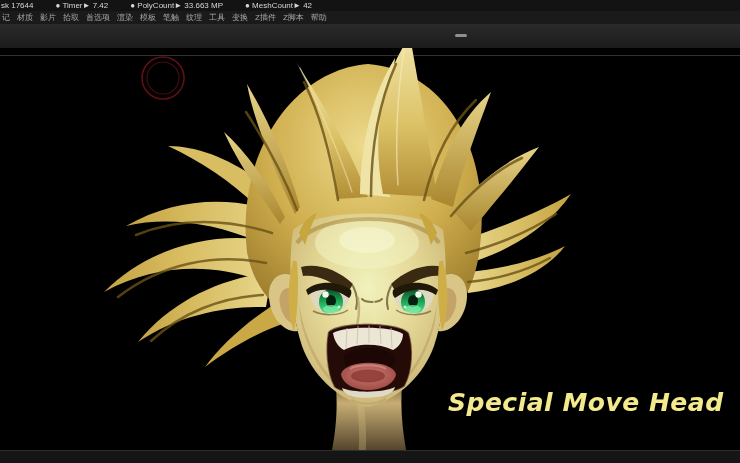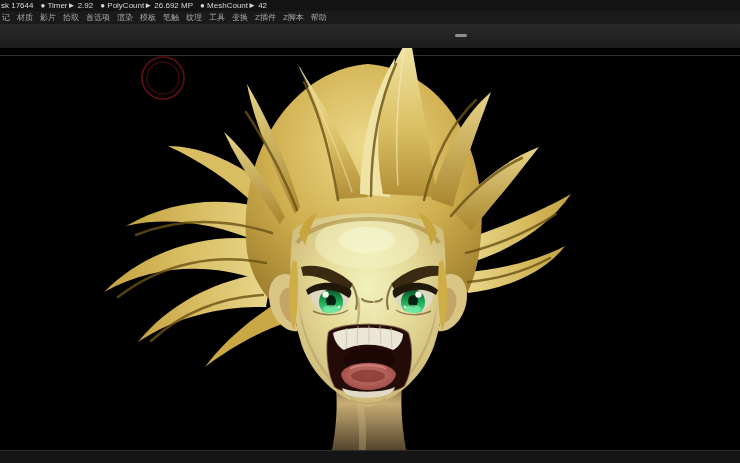--- a/index.html
+++ b/index.html
@@ -1,19 +1,19 @@
 <!DOCTYPE html>
 <html><head>
 <meta charset="utf-8">
 <style>
   html,body{margin:0;padding:0;background:#000;}
   .app{position:relative;width:740px;height:463px;background:#000;overflow:hidden;
        font-family:"Liberation Sans",sans-serif;}
   .status-bar{position:absolute;top:0;left:0;width:740px;height:11px;background:#131313;
-       color:#d6d6d6;font-size:8px;line-height:11px;display:flex;gap:7px;padding-left:1px;
+       color:#d6d6d6;font-size:8px;line-height:11px;display:flex;gap:22px;padding-left:1px;
        white-space:nowrap;box-sizing:border-box;}
   .menu-bar{position:absolute;top:11px;left:0;width:740px;height:13px;background:#1a1a1a;
        display:flex;align-items:center;gap:7px;padding-left:2px;font-size:8px;color:#a6a6a6;
        box-sizing:border-box;}
   .menu-item{cursor:default;}
   .shelf{position:absolute;top:24px;left:0;width:740px;height:24px;
        background:linear-gradient(#2a2a2a,#1c1c1c);}
   .shelf-handle{position:absolute;left:455px;top:10px;width:12px;height:3px;background:#8f8f8f;
        border-radius:1.5px;}
   .canvas{position:absolute;top:48px;left:0;width:740px;height:402px;background:#000;}
@@ -25,22 +25,22 @@
   .bottom-tray{position:absolute;top:450px;left:0;width:740px;height:13px;background:#151515;
        border-top:1px solid #2d2d2d;box-sizing:border-box;}
 </style>
 </head>
 <body>
 
 <div class="app">
 
   <div class="status-bar">
     <span>sk 17644</span>
-    <span>● Timer► 2.92</span>
-    <span>● PolyCount► 26.692 MP</span>
+    <span>● Timer► 7.42</span>
+    <span>● PolyCount► 33.663 MP</span>
     <span>● MeshCount► 42</span>
   </div>
 
   <div class="menu-bar">
     <span class="menu-item">记</span>
     <span class="menu-item">材质</span>
     <span class="menu-item">影片</span>
     <span class="menu-item">拾取</span>
     <span class="menu-item">首选项</span>
     <span class="menu-item">渲染</span>
@@ -234,17 +234,18 @@
         <path d="M 293 260 C 287 288 287 312 294 332 C 298 311 299 283 297 262 Z" fill="#cfae48"></path>
         <path d="M 443 260 C 449 288 449 312 442 332 C 438 311 437 283 439 262 Z" fill="#cfae48"></path>
       </g>
 
       <g fill="none">
         <circle cx="163" cy="78" r="21" stroke="#5f1014" stroke-width="1.6"></circle>
         <circle cx="163" cy="78" r="16" stroke="#490b0f" stroke-width="1.2"></circle>
       </g>
     </svg>
 
+    <div class="caption">Special Move Head</div>
   </div>
 
   <div class="bottom-tray"></div>
 
 </div>
 
 </body></html>

